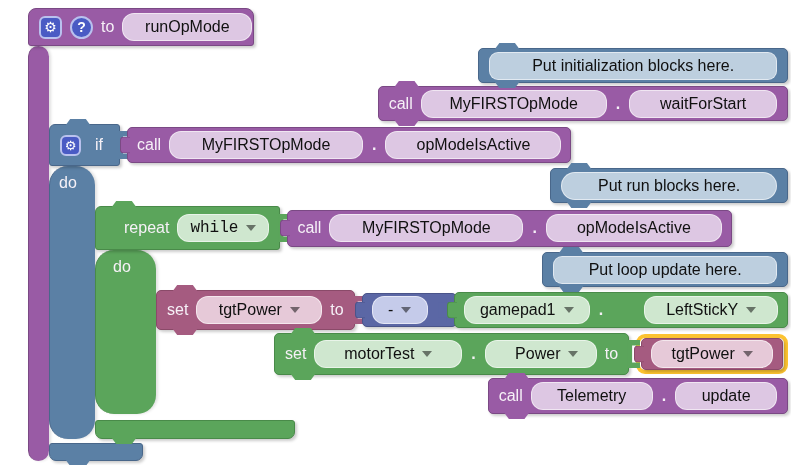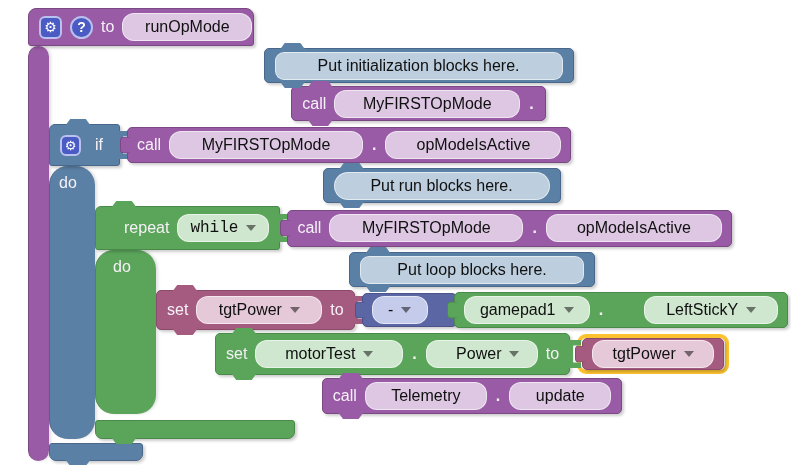--- a/index.html
+++ b/index.html
@@ -52,21 +52,21 @@
   .bump-down::after{
     content:'';position:absolute;bottom:-6px;left:15px;width:26px;height:7px;z-index:3;
     background:var(--bg);clip-path:polygon(0 0,100% 0,80% 100%,20% 100%);
   }
   
   .cblock{display:flex;flex-direction:column;align-items:flex-start;}
   .srow{display:flex;align-items:center;}
   .cbody{display:flex;align-items:stretch;}
   .spine{flex:none;background:var(--bg);border-left:1px solid var(--bd);
     color:#fff;box-shadow:2px 0 3px rgba(0,0,0,.12);border-radius:19px;}
-  .stack{display:flex;flex-direction:column;align-items:center;row-gap:3px;padding:2px 0 0 0;}
+  .stack{display:flex;flex-direction:column;align-items:flex-end;row-gap:3px;padding:2px 0 0 0;}
   .foot{position:relative;background:var(--bg);border:1px solid var(--bd);
     border-radius:3px 3px 7px 7px;box-shadow:2px 2px 3px rgba(0,0,0,.2);}
   
   .icon-gear,.icon-help{
     display:inline-flex;align-items:center;justify-content:center;flex:none;
     width:23px;height:23px;background:#4a5bc4;color:#fff;
     border:2px solid #b9c1ee;box-sizing:border-box;font-size:14px;line-height:1;
   }
   .icon-gear{border-radius:6px;}
   .icon-help{border-radius:50%;font-weight:bold;}
@@ -95,20 +95,21 @@
       <div class="stack">
 
         <div class="sblock h33 col-blue stacked bump-down">
           <span class="field" style="border-radius:9px;min-width:262px;">Put initialization blocks here.</span>
         </div>
 
         <div class="sblock h33 col-purple stacked bump-down">
           <span class="kw">call</span>
           <span class="field" style="min-width:160px;">MyFIRSTOpMode</span>
           <span class="dot">.</span>
+          <span class="field" style="min-width:122px;">waitForStart</span>
         </div>
 
         <div class="cblock col-blue">
           <div class="srow">
             <div class="sbar h40 col-blue stacked" style="border-radius:6px 3px 3px 3px;">
               <span class="icon-gear" style="width:21px;height:21px;font-size:13px;">⚙</span>
               <span class="kw" style="padding:0 6px;">if</span>
             </div>
             <span class="socket col-blue"></span>
             <div class="vblock h34 col-purple" style="margin-left:-4px;">
@@ -147,21 +148,21 @@
                   </div>
                 </div>
 
                 <div class="cbody">
                   <div class="spine" style="width:61px;padding:8px 0 0 17px;box-sizing:border-box;">
                     <span class="kw">do</span>
                   </div>
                   <div class="stack">
 
                     <div class="sblock h33 col-blue stacked bump-down">
-                      <span class="field" style="border-radius:9px;min-width:198px;">Put loop blocks here.</span>
+                      <span class="field" style="border-radius:9px;min-width:198px;">Put loop update here.</span>
                     </div>
 
                     <div class="srow">
                       <div class="sbar h38 col-maroon stacked bump-down">
                         <span class="kw">set</span>
                         <span class="field" style="min-width:100px;">
                           <span>tgtPower</span>
                           <span class="arrow"></span>
                         </span>
                         <span class="kw">to</span>

